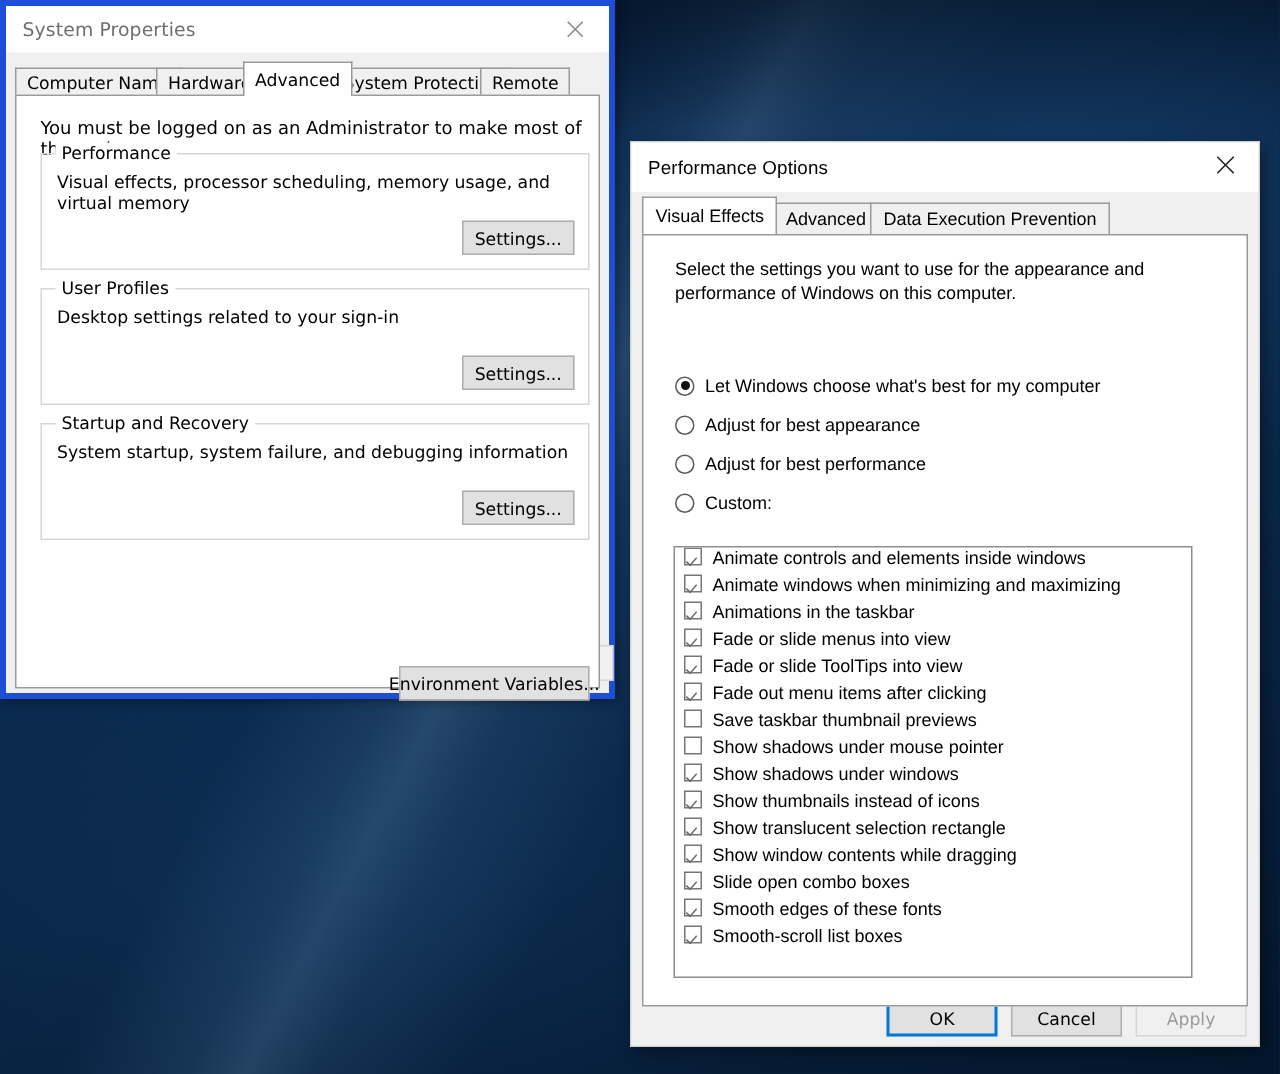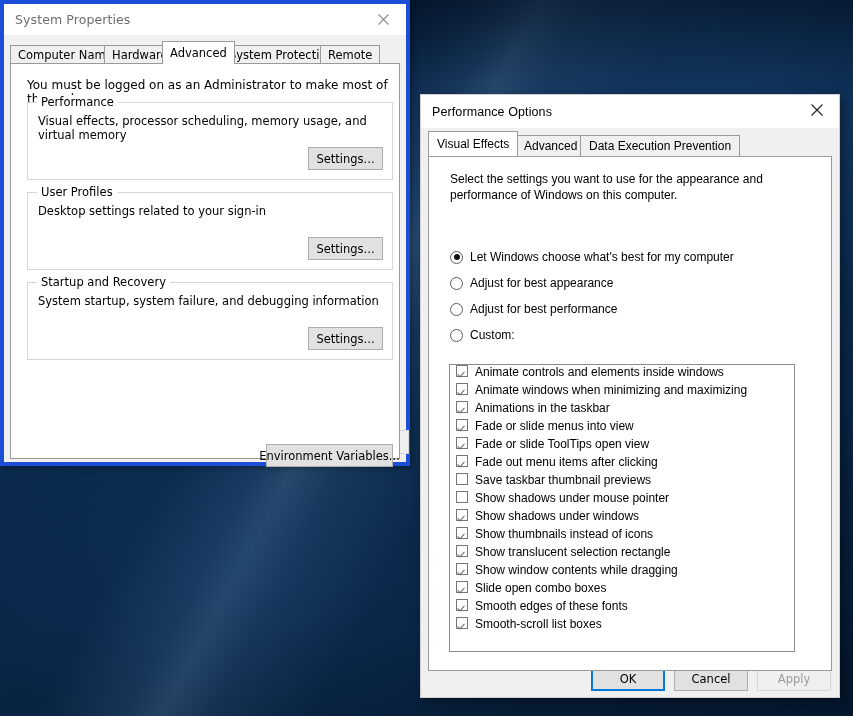--- a/index.html
+++ b/index.html
@@ -456,21 +456,21 @@
           <div class="listitem">
             <span class="chk checked"></span>
             <span>Animations in the taskbar</span>
           </div>
           <div class="listitem">
             <span class="chk checked"></span>
             <span>Fade or slide menus into view</span>
           </div>
           <div class="listitem">
             <span class="chk checked"></span>
-            <span>Fade or slide ToolTips open view</span>
+            <span>Fade or slide ToolTips into view</span>
           </div>
           <div class="listitem">
             <span class="chk checked"></span>
             <span>Fade out menu items after clicking</span>
           </div>
           <div class="listitem">
             <span class="chk"></span>
             <span>Save taskbar thumbnail previews</span>
           </div>
           <div class="listitem">

